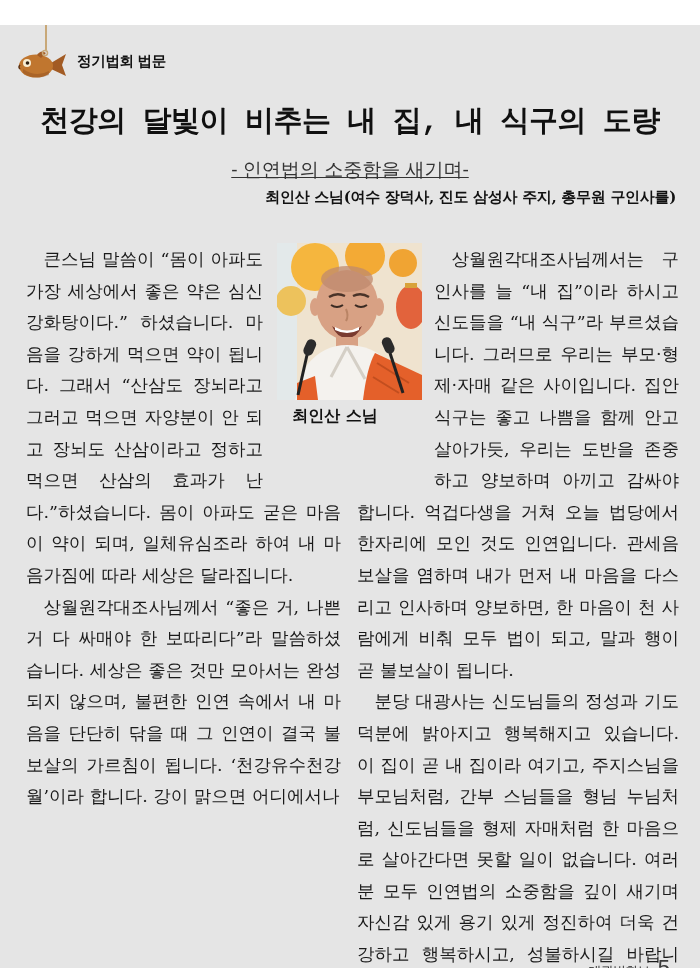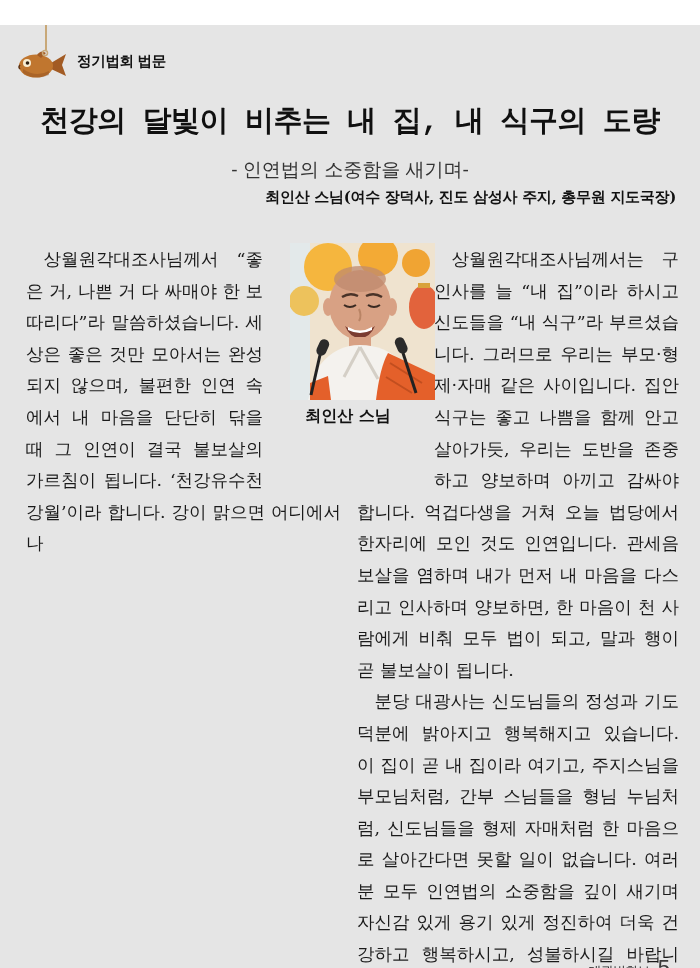--- a/index.html
+++ b/index.html
@@ -16,27 +16,27 @@
   }
   .title {
     position:absolute; left:0; top:76px; width:100%; margin:0;
     text-align:center; font-size:29px; font-weight:bold; color:#101010;
     letter-spacing:-0.5px;
     font-family:Liberation Mono, monospace;
   }
   .subtitle {
     position:absolute; left:0; top:132px; width:100%;
     text-align:center; font-family:"Liberation Sans", sans-serif;
-    font-size:19px; color:#333333;
+    font-size:19px; color:#333333;text-decoration:underline;
   }
   .author {
     position:absolute; right:24px; top:163px;
     font-size:15px; font-weight:bold; color:#111; letter-spacing:-0.3px;
   }
-  .photo-box { position:absolute; left:290px; top:218px; width:116px; }
+  .photo-box { position:absolute; left:277px; top:218px; width:116px; }
   .photo-box svg { display:block; }
   .photo-caption { margin-top:6px; text-align:center; font-weight:bold; font-size:16px; color:#111; }
 
   .col {
     position:absolute; top:219px; font-size:17.5px; line-height:31.6px;
     text-align:justify; word-break:break-all; color:#1a1a1a;
   }
   .col p { margin:0; }
   p.indent { text-indent:1em; }
   .col-left  { left:26px;  width:315px; }
@@ -67,21 +67,21 @@
     <path d="M3 19 q-2 2 0 4" stroke="#5d3314" stroke-width="1.5" fill="none"></path>
     <circle cx="28" cy="7" r="2.5" stroke="#c8a878" stroke-width="1.5" fill="none"></circle>
   </svg>
 
   <div class="section-label">정기법회 법문</div>
 
   <h1 class="title">천강의 달빛이 비추는 내 집, 내 식구의 도량</h1>
 
   <div class="subtitle">- 인연법의 소중함을 새기며-</div>
 
-  <div class="author">최인산 스님(여수 장덕사, 진도 삼성사 주지, 총무원 지도국장)</div>
+  <div class="author">최인산 스님(여수 장덕사, 진도 삼성사 주지, 총무원 구인사를)</div>
 
   <div class="photo-box">
     <svg width="145" height="157" viewBox="0 0 145 157">
       <rect width="145" height="157" fill="#efe3cf"></rect>
       <rect x="0" y="0" width="20" height="157" fill="#e3e9ea"></rect>
       <circle cx="38" cy="24" r="24" fill="#f5b63e"></circle>
       <circle cx="88" cy="13" r="20" fill="#f3aa35"></circle>
       <circle cx="14" cy="58" r="15" fill="#edc25c"></circle>
       <circle cx="126" cy="20" r="14" fill="#f0a433"></circle>
       <ellipse cx="134" cy="64" rx="15" ry="22" fill="#e2633c"></ellipse>
@@ -111,20 +111,21 @@
       <g>
         <rect x="106" y="94" width="10" height="17" rx="5" fill="#2b2b2b" transform="rotate(-24 111 102)"></rect>
         <path d="M113 110 L126 150" stroke="#222" stroke-width="3" fill="none"></path>
       </g>
     </svg>
     <div class="photo-caption">최인산 스님</div>
   </div>
 
   <div class="col col-left">
     <div class="spacer-r"></div>
+    <p class="indent">큰스님 말씀이 “몸이 아파도 가장 세상에서 좋은 약은 심신 강화탕이다.” 하셨습니다. 마음을 강하게 먹으면 약이 됩니다. 그래서 “산삼도 장뇌라고 그러고 먹으면 자양분이 안 되고 장뇌도 산삼이라고 정하고 먹으면 산삼의 효과가 난다.”하셨습니다. 몸이 아파도 굳은 마음이 약이 되며, 일체유심조라 하여 내 마음가짐에 따라 세상은 달라집니다.</p>
     <p class="indent">상월원각대조사님께서 “좋은 거, 나쁜 거 다 싸매야 한 보따리다”라 말씀하셨습니다. 세상은 좋은 것만 모아서는 완성되지 않으며, 불편한 인연 속에서 내 마음을 단단히 닦을 때 그 인연이 결국 불보살의 가르침이 됩니다. ‘천강유수천강월’이라 합니다. 강이 맑으면 어디에서나</p>
   </div>
 
   <div class="col col-right">
     <div class="spacer-l"></div>
     <p class="indent">상월원각대조사님께서는 구인사를 늘 “내 집”이라 하시고 신도들을 “내 식구”라 부르셨습니다. 그러므로 우리는 부모·형제·자매 같은 사이입니다. 집안 식구는 좋고 나쁨을 함께 안고 살아가듯, 우리는 도반을 존중하고 양보하며 아끼고 감싸야 합니다. 억겁다생을 거쳐 오늘 법당에서 한자리에 모인 것도 인연입니다. 관세음보살을 염하며 내가 먼저 내 마음을 다스리고 인사하며 양보하면, 한 마음이 천 사람에게 비춰 모두 법이 되고, 말과 행이 곧 불보살이 됩니다.</p>
     <p class="indent"><span>분당 대광사는 신도님들의 정성과 기도 덕분에 밝아지고 행복해지고 있습니다. 이 집이 곧 내 집이라 여기고, 주지스님을 부모님처럼, 간부 스님들을 형님 누님처럼, 신도님들을 형제 자매처럼 한 마음으로 살아간다면 못할 일이 없습니다. 여러분 모두 인연법의 소중함을 깊이 새기며 자신감 있게 용기 있게 정진하여 더욱 건강하고 행복하시고, 성불하시길 바랍니다. 고맙습니다.</span></p>
   </div>
 
   <div class="footer">

